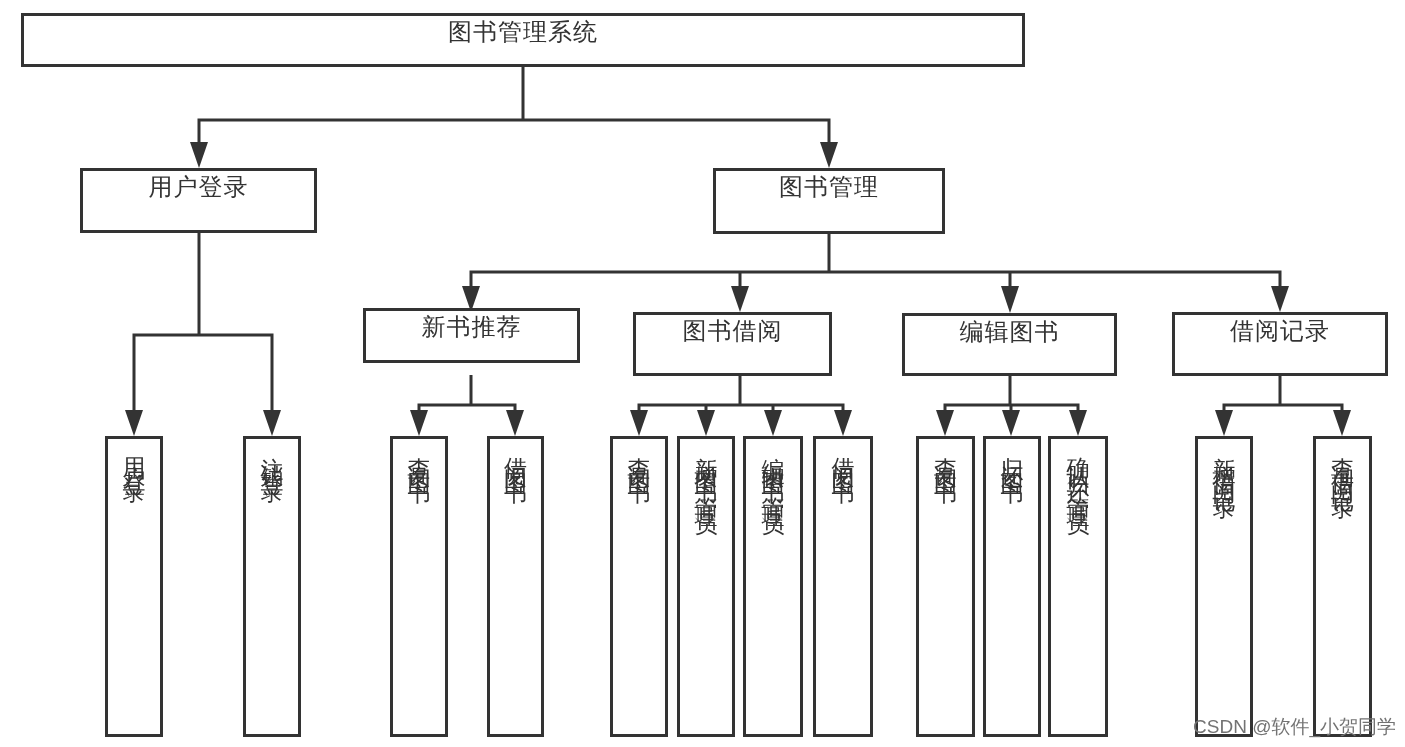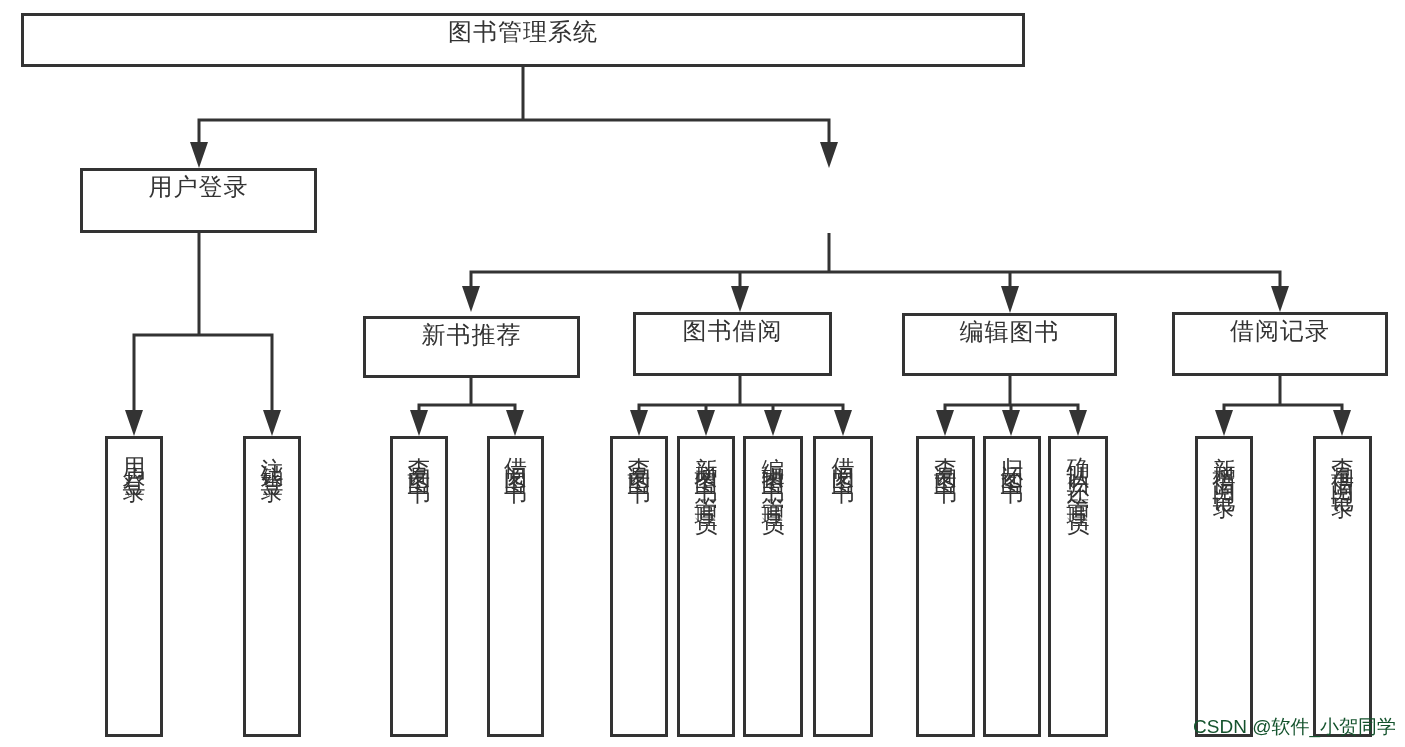--- a/index.html
+++ b/index.html
@@ -44,21 +44,21 @@
     line-height: 1;
     white-space: nowrap;
   }
   .watermark {
     position: absolute;
     left: 1176px;
     top: 714px;
     width: 220px;
     text-align: right;
     font-size: 19px;
-    color: #14532d;
+    color: #737373;
     white-space: nowrap;
     z-index: 10;
   }
 </style>
 </head>
 <body>
 
 <div id="stage">
 
   <svg id="edges" width="1405" height="747" viewBox="0 0 1405 747">
@@ -108,22 +108,25 @@
     </g>
   </svg>
 
   <div class="box h" style="left:21px;top:13px;width:1004px;height:54px">
     <span>图书管理系统</span>
   </div>
 
   <div class="box h" style="left:80px;top:168px;width:237px;height:65px">
     <span>用户登录</span>
   </div>
+  <div class="box h" style="left:713px;top:168px;width:232px;height:66px">
+    <span>图书管理</span>
+  </div>
 
-  <div class="box h" style="left:363px;top:316px;width:217px;height:62px">
+  <div class="box h" style="left:363px;top:308px;width:217px;height:55px">
     <span>新书推荐</span>
   </div>
   <div class="box h" style="left:633px;top:312px;width:199px;height:64px">
     <span>图书借阅</span>
   </div>
   <div class="box h" style="left:902px;top:313px;width:215px;height:63px">
     <span>编辑图书</span>
   </div>
   <div class="box h" style="left:1172px;top:312px;width:216px;height:64px">
     <span>借阅记录</span>

